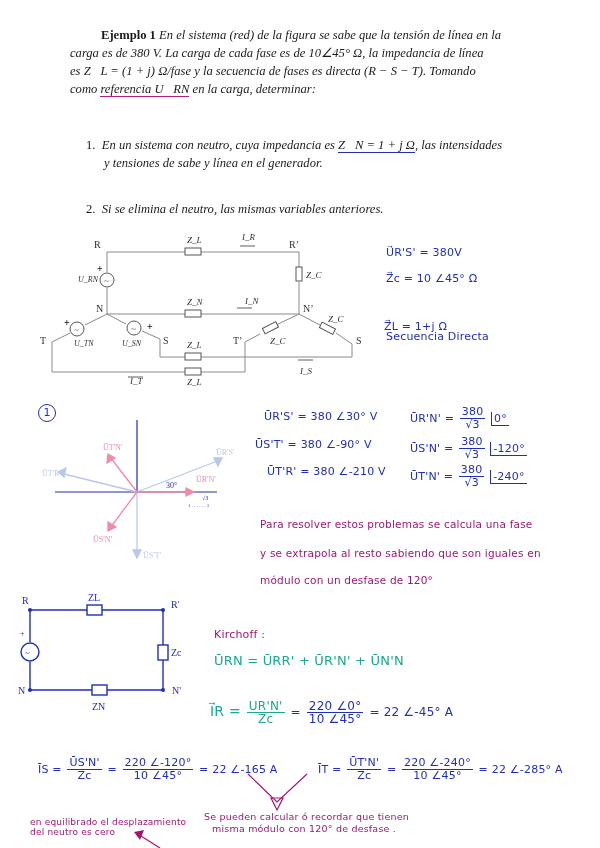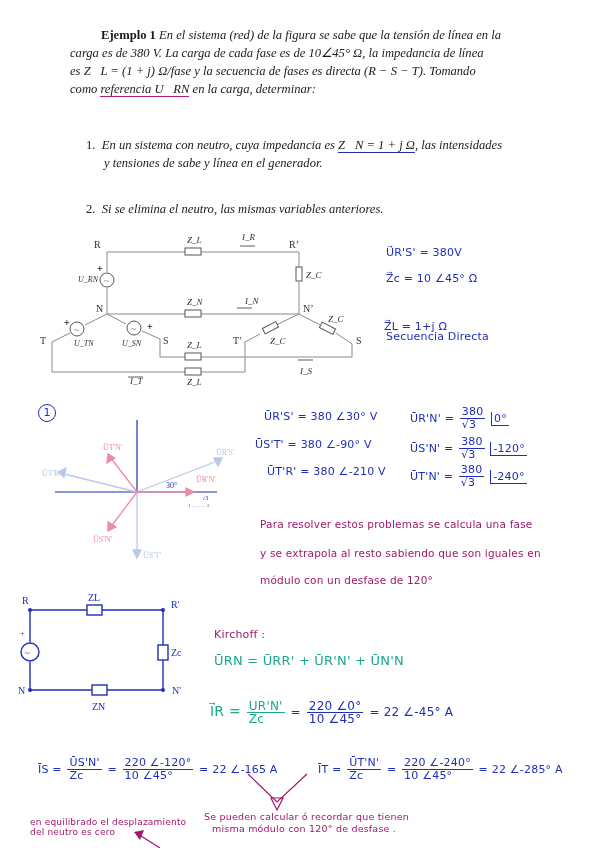--- a/index.html
+++ b/index.html
@@ -9,21 +9,21 @@
   .printed { font-family: "Liberation Serif", serif; font-size: 12.6px; line-height: 18px; color: #1a1a1a; }
   .printed i { font-style: italic; }
   .printed b { font-weight: bold; font-style: normal; margin-left: 31px; }
   .hand { font-family: "DejaVu Sans", sans-serif; font-size: 11px; white-space: nowrap; letter-spacing: 0.2px; }
   .blue { color: #1f2fb8; }
   .magenta { color: #a0176e; }
   .teal { color: #1aa98a; }
   .paper-box { left: 60px; top: 18px; width: 485px; height: 212px; background: #fff; }
   .under-mag { border-bottom: 1.4px solid #b0207a; }
   .under-blue { border-bottom: 1.4px solid #2030b0; }
-  .frac { display: inline-flex; flex-direction: column; align-items: flex-start; vertical-align: middle; margin: 0 2px; }
+  .frac { display: inline-flex; flex-direction: column; align-items: center; vertical-align: middle; margin: 0 2px; }
   .frac .num { border-bottom: 1.2px solid currentColor; padding: 0 2px; line-height: 12px; }
   .frac .den { line-height: 12px; padding: 0 2px; }
   .ang { border-left: 1.2px solid currentColor; border-bottom: 1.2px solid currentColor; padding: 0 2px 0 2px; line-height: 11px; }
   svg text { font-family: "Liberation Serif", serif; }
 </style>
 </head>
 <body>
 
 <div class="abs paper-box">
   <div class="printed abs" style="left:10px; top:8px; width:470px;">

